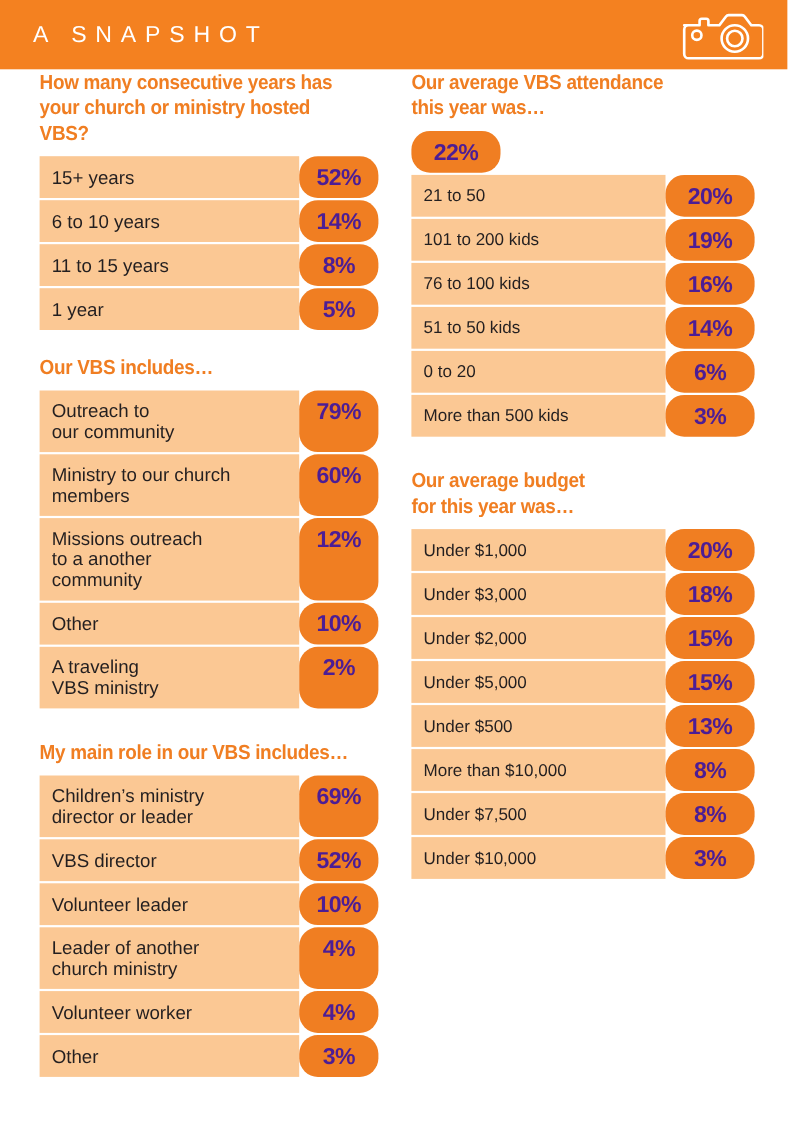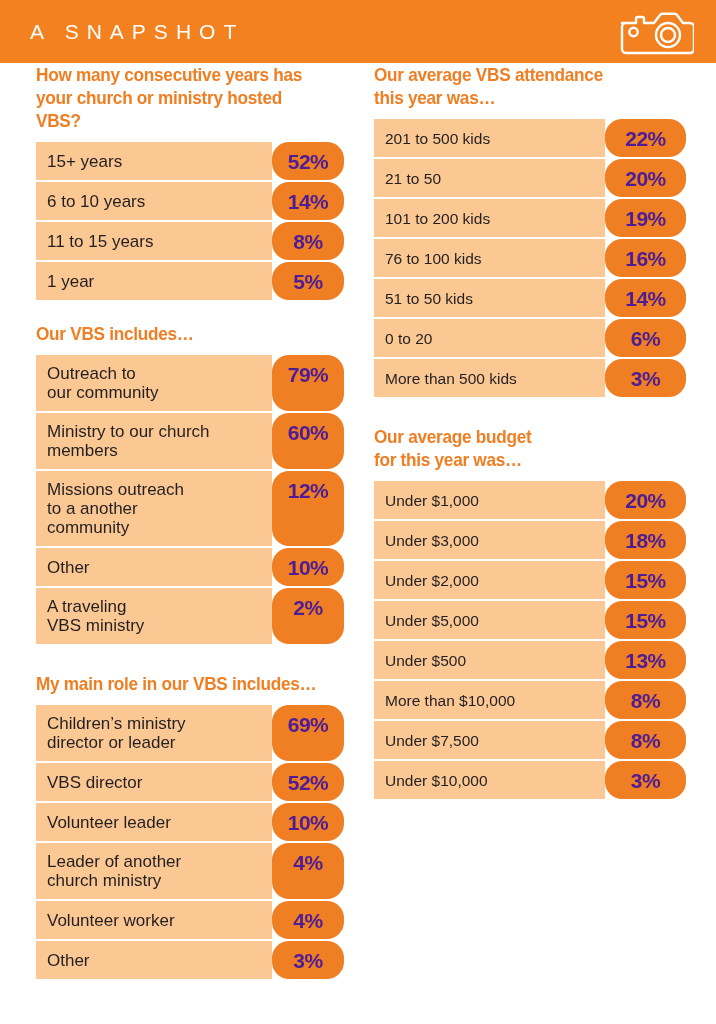--- a/index.html
+++ b/index.html
@@ -237,21 +237,20 @@
 
   </div>
 
   <div class="col-right">
 
     <div class="section gap-xl">
       <div class="section-heading">Our average VBS attendance
 this year was…</div>
       <div class="stat-table">
           <div class="stat-row">
-            <div class="stat-label">201 to 500 kids</div>
             <div class="stat-value">22%</div>
           </div>
           <div class="stat-row">
             <div class="stat-label">21 to 50</div>
             <div class="stat-value">20%</div>
           </div>
           <div class="stat-row">
             <div class="stat-label">101 to 200 kids</div>
             <div class="stat-value">19%</div>
           </div>

